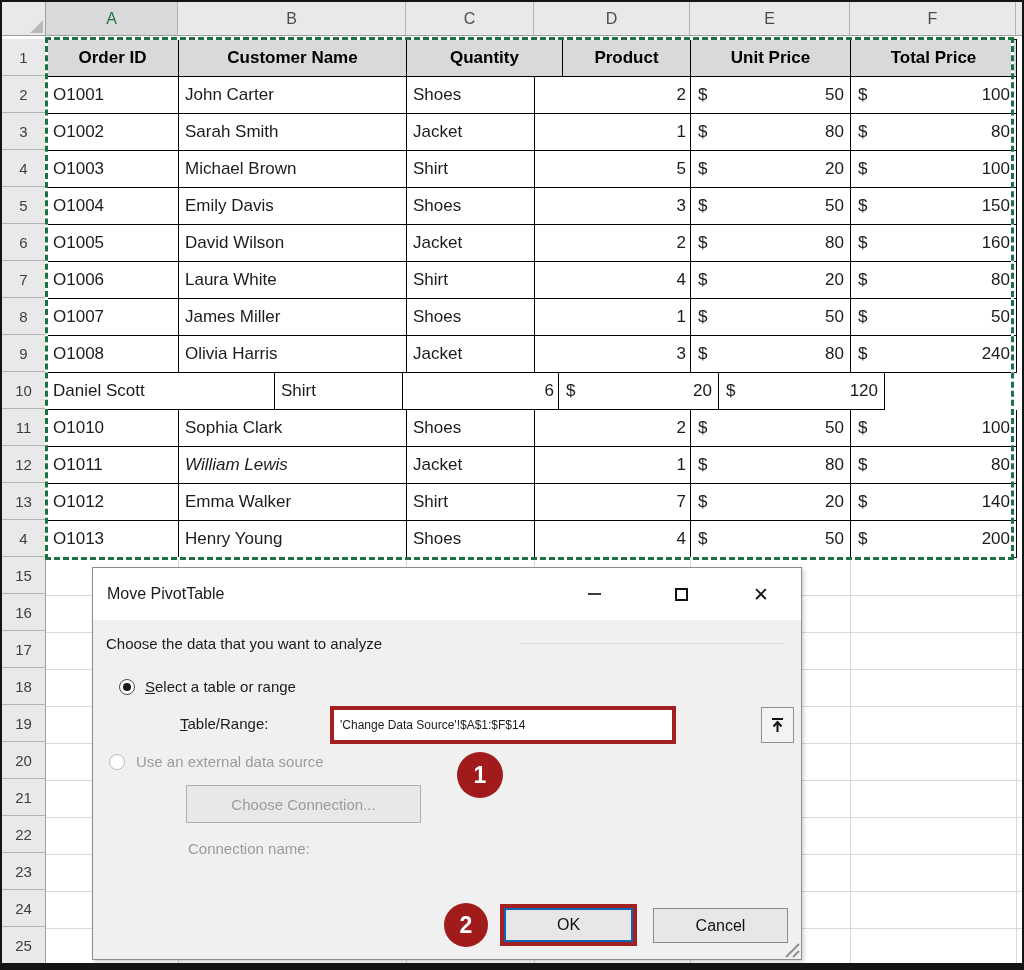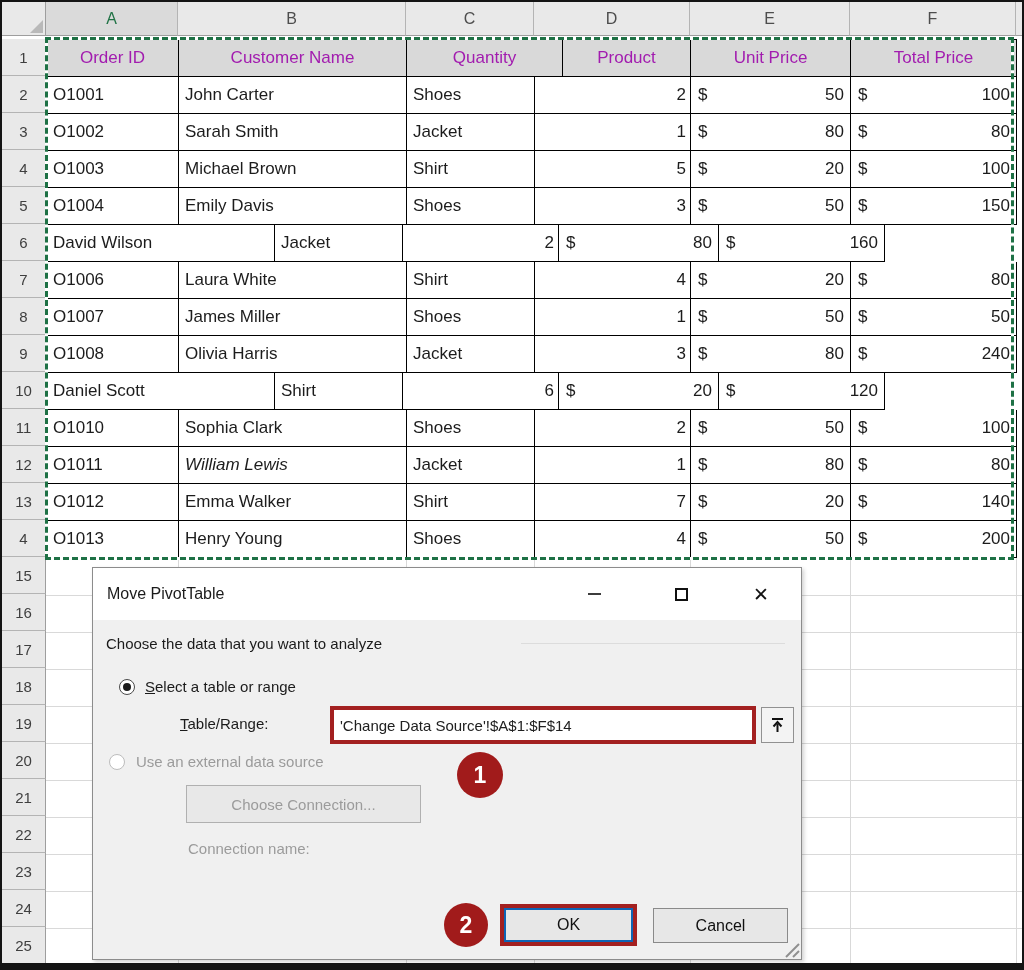--- a/index.html
+++ b/index.html
@@ -16,21 +16,21 @@
           font-size:16px;color:#4d4d4d;}
   .colhead.sel{background:#dadada;color:#217346;font-weight:400;}
   .rowhead{position:absolute;left:0;width:44px;height:37px;background:#e9e9e9;box-sizing:border-box;
           border-right:1px solid #9e9e9e;border-bottom:1px solid #b4b4b4;display:flex;align-items:center;
           justify-content:center;font-size:15px;color:#3f3f3f;}
   
   #datatable{position:absolute;left:44px;top:37px;border-left:1px solid #000;border-top:1px solid #000;box-sizing:content-box;}
   .trow{display:flex;height:37px;}
   .tcell{box-sizing:border-box;height:37px;border-right:1px solid #000;border-bottom:1px solid #000;
          display:flex;align-items:center;font-size:17px;color:#1c1c1c;background:#fff;overflow:hidden;}
-  .tcell.hd{background:#d9d9d9;font-weight:normal;justify-content:center;color:#a21caf;}
+  .tcell.hd{background:#d9d9d9;font-weight:bold;justify-content:center;color:#000000;}
   .tcell.txt{padding-left:6px;}
   .tcell.num{justify-content:flex-end;padding-right:4px;}
   .tcell.cur{justify-content:space-between;padding:0 6px 0 7px;}
   
   #ants-w{position:absolute;left:43px;top:35px;width:969px;height:523px;box-sizing:border-box;
           border:3px solid #ffffff;pointer-events:none;z-index:4;}
   #ants{position:absolute;left:43px;top:35px;width:969px;height:523px;box-sizing:border-box;
           border:3px dashed #1E7145;pointer-events:none;z-index:5;}
   
   .gline-h{position:absolute;height:1px;background:#d9d9d9;left:44px;width:978px;}
@@ -47,22 +47,22 @@
   .grouplab{position:absolute;left:13px;top:67px;font-size:15px;color:#1b1b1b;}
   .divider{position:absolute;left:428px;right:16px;top:75px;height:1px;background:#dcdcdc;}
   .radio{position:absolute;width:16px;height:16px;border:1px solid #4a4a4a;border-radius:50%;
          background:#fff;box-sizing:border-box;}
   .radio .dot{position:absolute;left:3px;top:3px;width:8px;height:8px;border-radius:50%;background:#1b1b1b;}
   .radio.dis{border-color:#bdbdbd;}
   .radiolab{position:absolute;font-size:15px;color:#1b1b1b;}
   .dis-txt{color:#9b9b9b !important;}
   .u{text-decoration:underline;}
   #tr-label{position:absolute;left:87px;top:147px;font-size:15px;color:#1b1b1b;}
-  #tr-input{position:absolute;left:237px;top:138px;width:426px;height:38px;box-sizing:border-box;
-            border:4px solid #A32020;background:#fff;font-size:15px;color:#202020;
+  #tr-input{position:absolute;left:237px;top:138px;width:346px;height:38px;box-sizing:border-box;
+            border:4px solid #A32020;background:#fff;font-size:12px;color:#202020;
             padding:0 6px;font-family:"Liberation Sans",sans-serif;outline:none;}
   #rangebtn{position:absolute;left:668px;top:139px;width:33px;height:36px;box-sizing:border-box;
             border:1px solid #919191;background:#f3f3f3;display:flex;align-items:center;justify-content:center;}
   #connbtn{position:absolute;left:93px;top:217px;width:235px;height:38px;box-sizing:border-box;
            border:1px solid #b0b0b0;background:#e8e8e8;display:flex;align-items:center;justify-content:center;
            font-size:15px;color:#9b9b9b;}
   #connname{position:absolute;left:95px;top:272px;font-size:15px;color:#9b9b9b;}
   .stepcircle{position:absolute;width:46px;height:46px;border-radius:50%;background:#A11B1B;
               display:flex;align-items:center;justify-content:center;color:#fff;font-size:23px;font-weight:bold;z-index:12;}
   #okwrap{position:absolute;left:407px;top:336px;width:137px;height:42px;box-sizing:border-box;border:4px solid #A32020;}
@@ -199,20 +199,21 @@
         <div class="tcell cur" style="width: 160px;">
           <span>$</span>
           <span>50</span>
         </div>
         <div class="tcell cur" style="width: 166px;">
           <span>$</span>
           <span>150</span>
         </div>
       </div>
       <div class="trow">
+        <div class="tcell txt" style="width: 132px;">O1005</div>
         <div class="tcell txt" style="width: 228px;">David Wilson</div>
         <div class="tcell txt" style="width: 128px;">Jacket</div>
         <div class="tcell num" style="width: 156px;">2</div>
         <div class="tcell cur" style="width: 160px;">
           <span>$</span>
           <span>80</span>
         </div>
         <div class="tcell cur" style="width: 166px;">
           <span>$</span>
           <span>160</span>

